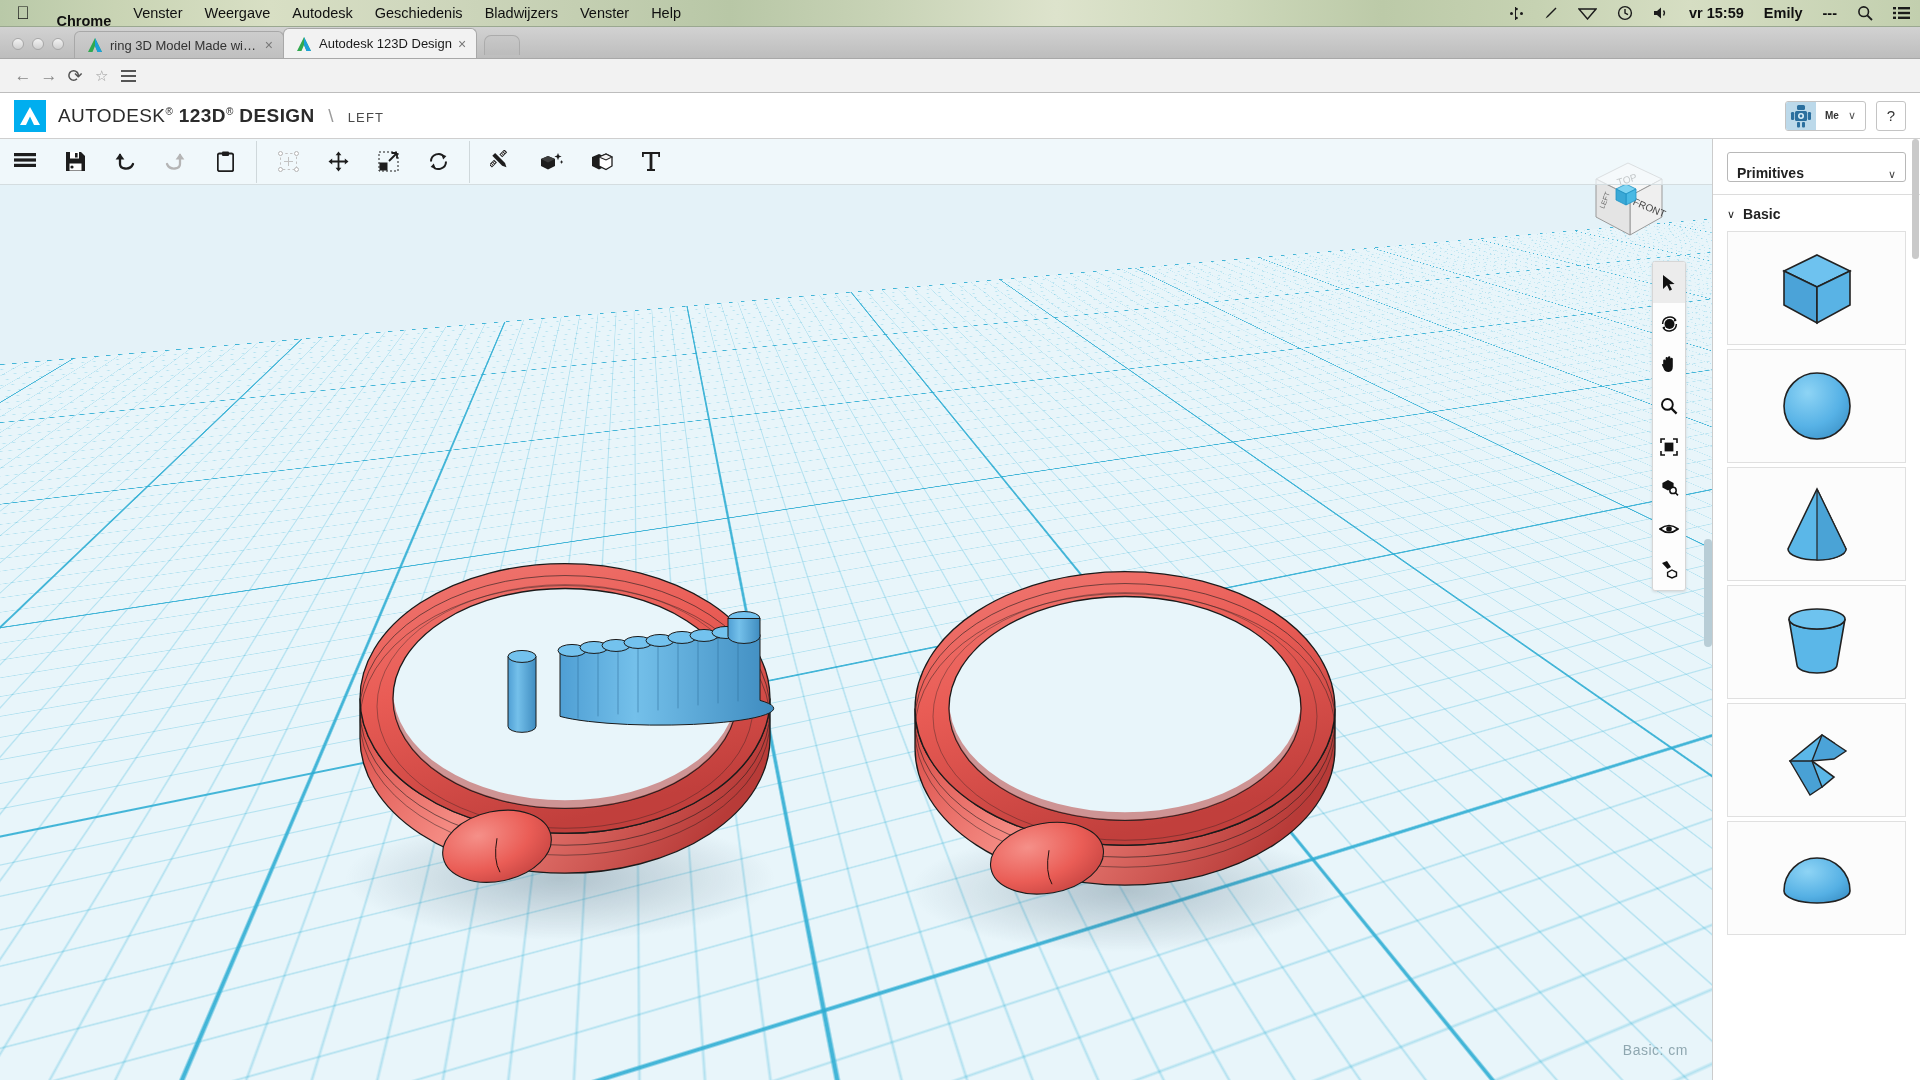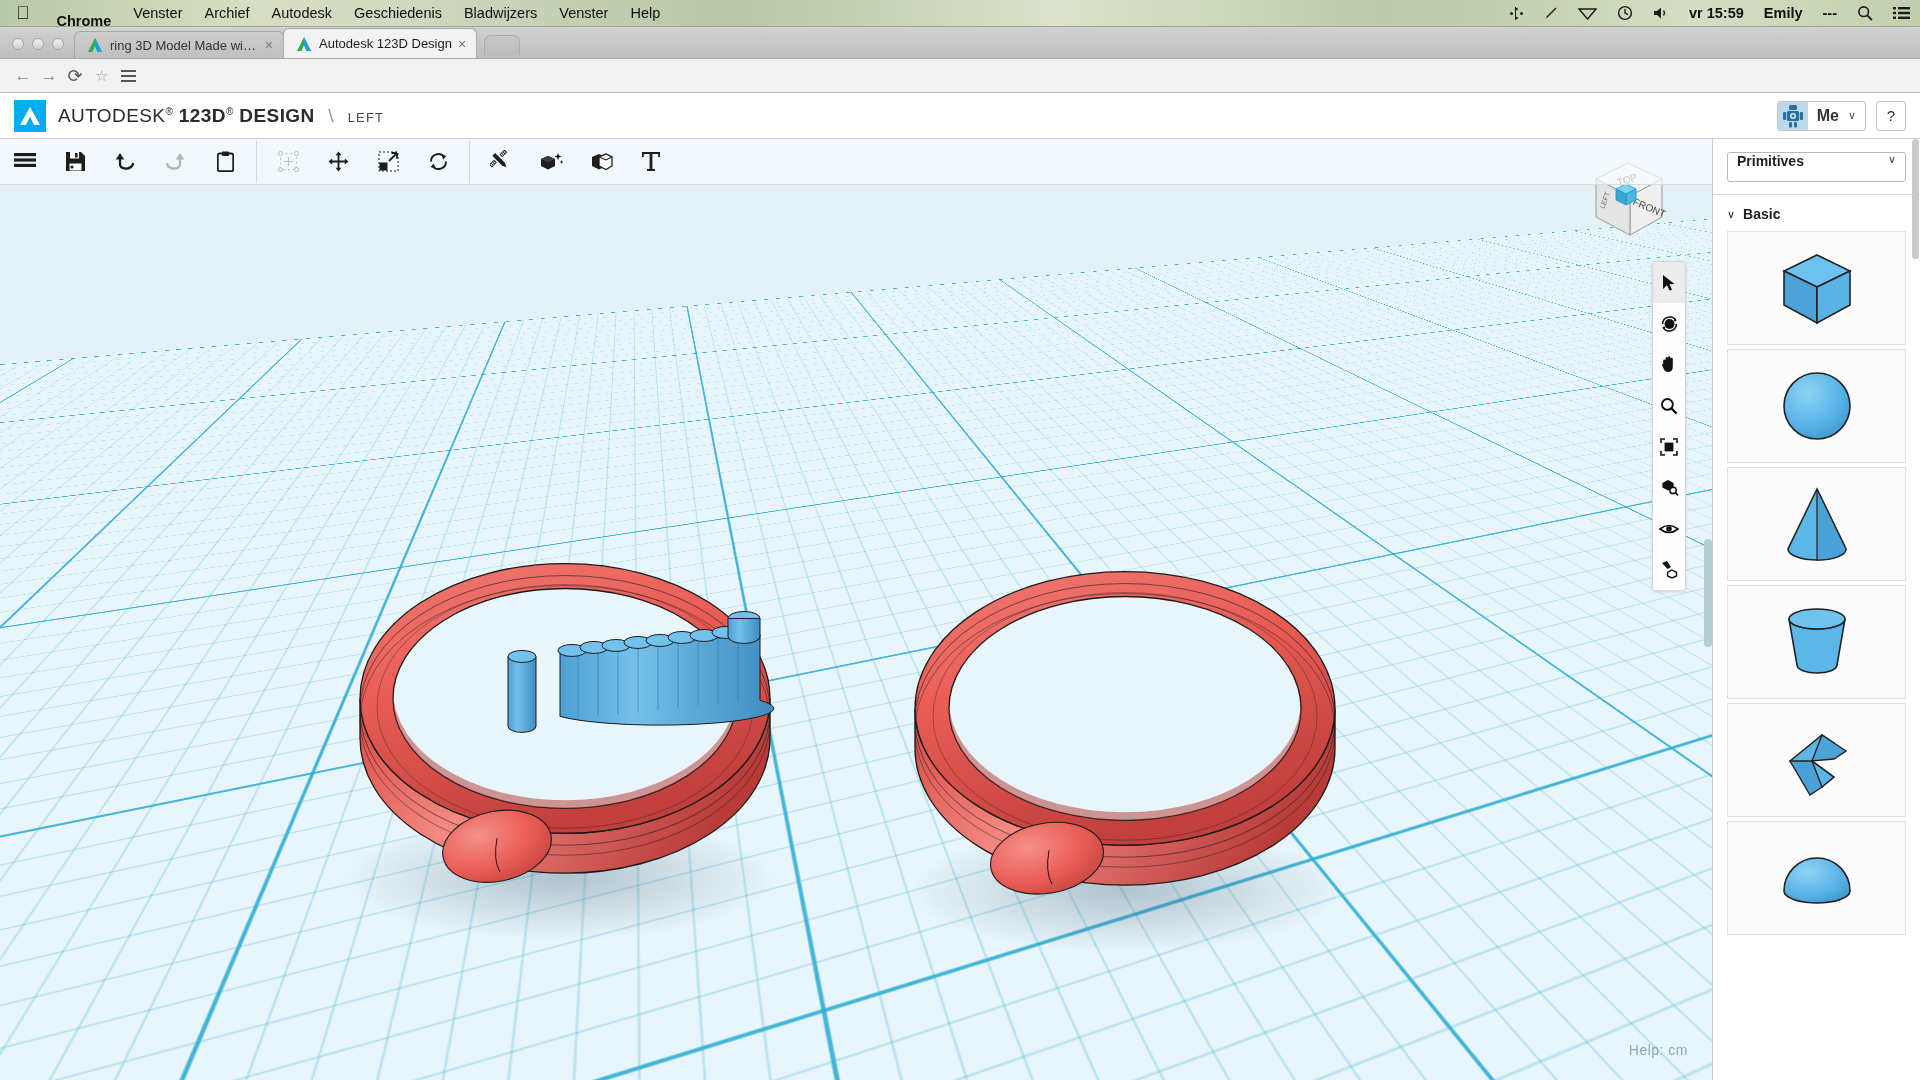--- a/index.html
+++ b/index.html
@@ -114,21 +114,21 @@
   #brand .docname { font-size: 13px; letter-spacing: 1.2px; color: #4a4a4a; }
   #app-header .right { margin-left: auto; display: flex; align-items: center; gap: 10px; }
   .me-btn {
     display: flex; align-items: center; height: 30px;
     border: 1px solid #c4c4c4; border-radius: 3px; background: #fff; overflow: hidden;
   }
   .me-btn .avatar {
     width: 30px; height: 28px; background: #bcd9ea;
     display: flex; align-items: center; justify-content: center; flex: none;
   }
-  .me-btn .me-label { padding: 0 9px; font-size: 16px; font-weight: bold; color: #333; }
+  .me-btn .me-label { padding: 0 9px; font-size: 10px; font-weight: bold; color: #333; }
   .me-btn .caret { padding-right: 9px; font-size: 11px; color: #555; }
   .help-btn {
     width: 30px; height: 30px; border: 1px solid #c4c4c4; border-radius: 3px;
     background: #fff; display: flex; align-items: center; justify-content: center;
     font-size: 15px; color: #333;
   }
 
   
   #app-toolbar {
     position: absolute; left: 0; top: 46px; width: calc(1920px - 208px); height: 46px;
@@ -189,21 +189,21 @@
 
   
   #right-panel {
     position: absolute; right: 0; top: 46px; bottom: 0; width: 208px;
     background: #fff; border-left: 1px solid #ccc;
     display: flex; flex-direction: column;
   }
   #panel-select-wrap { padding: 13px 14px 12px 14px; }
   #panel-select {
     width: 100%; height: 30px; border: 1px solid #b8b8b8; border-radius: 3px;
-    background: #fff; display: flex; align-items: flex-start; padding: 0 9px;
+    background: #fff; display: flex; align-items: flex-end; padding: 0 9px;
     font-size: 14px; font-weight: bold; color: #222;
   }
   #panel-select .caret { margin-left: auto; font-size: 11px; color: #444; font-weight: normal; }
   #panel-divider { height: 1px; background: #dcdcdc; }
   #panel-section {
     display: flex; align-items: center; gap: 8px;
     padding: 11px 14px 9px 14px; font-size: 14px; font-weight: bold; color: #222;
   }
   #panel-section .caret { font-size: 11px; font-weight: normal; }
   #shape-list { flex: 1; overflow: hidden; padding: 0 14px 10px 14px; }
@@ -220,21 +220,21 @@
     background: #c9c9c9; border-radius: 4px;
   }
 </style>
 </head>
 <body>
 
 <div id="mac-menubar">
   <span class="apple-logo"></span>
   <span class="mitem bold">Chrome</span>
   <span class="mitem">Venster</span>
-  <span class="mitem">Archief</span>
+  <span class="mitem">Weergave</span>
   <span class="mitem">Autodesk</span>
   <span class="mitem">Geschiedenis</span>
   <span class="mitem">Bladwijzers</span>
   <span class="mitem">Venster</span>
   <span class="mitem">Help</span>
 
   <span class="right">
     <span class="sicon">
       <svg width="13" height="15" viewBox="0 0 13 15">
           <g fill="#1b1b1b">
@@ -544,21 +544,21 @@
         </div>
         <div class="nav-tool">
           <svg width="19" height="19" viewBox="0 0 19 19">
             <path d="M2 3 L7 1 L11 7 L7.5 9 Z" fill="#111"></path>
             <polygon points="12,10 16.5,12.3 16.5,16 12,18 7.6,16 7.6,12.3" fill="none" stroke="#111" stroke-width="1.4"></polygon>
           </svg>
         </div>
       </div>
 
       <div id="view-scroll"></div>
-      <div id="unit-label">Help: cm</div>
+      <div id="unit-label">Basic: cm</div>
     </div>
 
     <div id="app-toolbar">
       <div class="tb-btn">
         <svg width="22" height="18" viewBox="0 0 22 18">
             <g fill="#1d1d1d">
               <rect y="0" width="22" height="3.2"></rect>
               <rect y="5.4" width="22" height="3.2"></rect>
               <rect y="10.8" width="22" height="3.2"></rect>
             </g>

